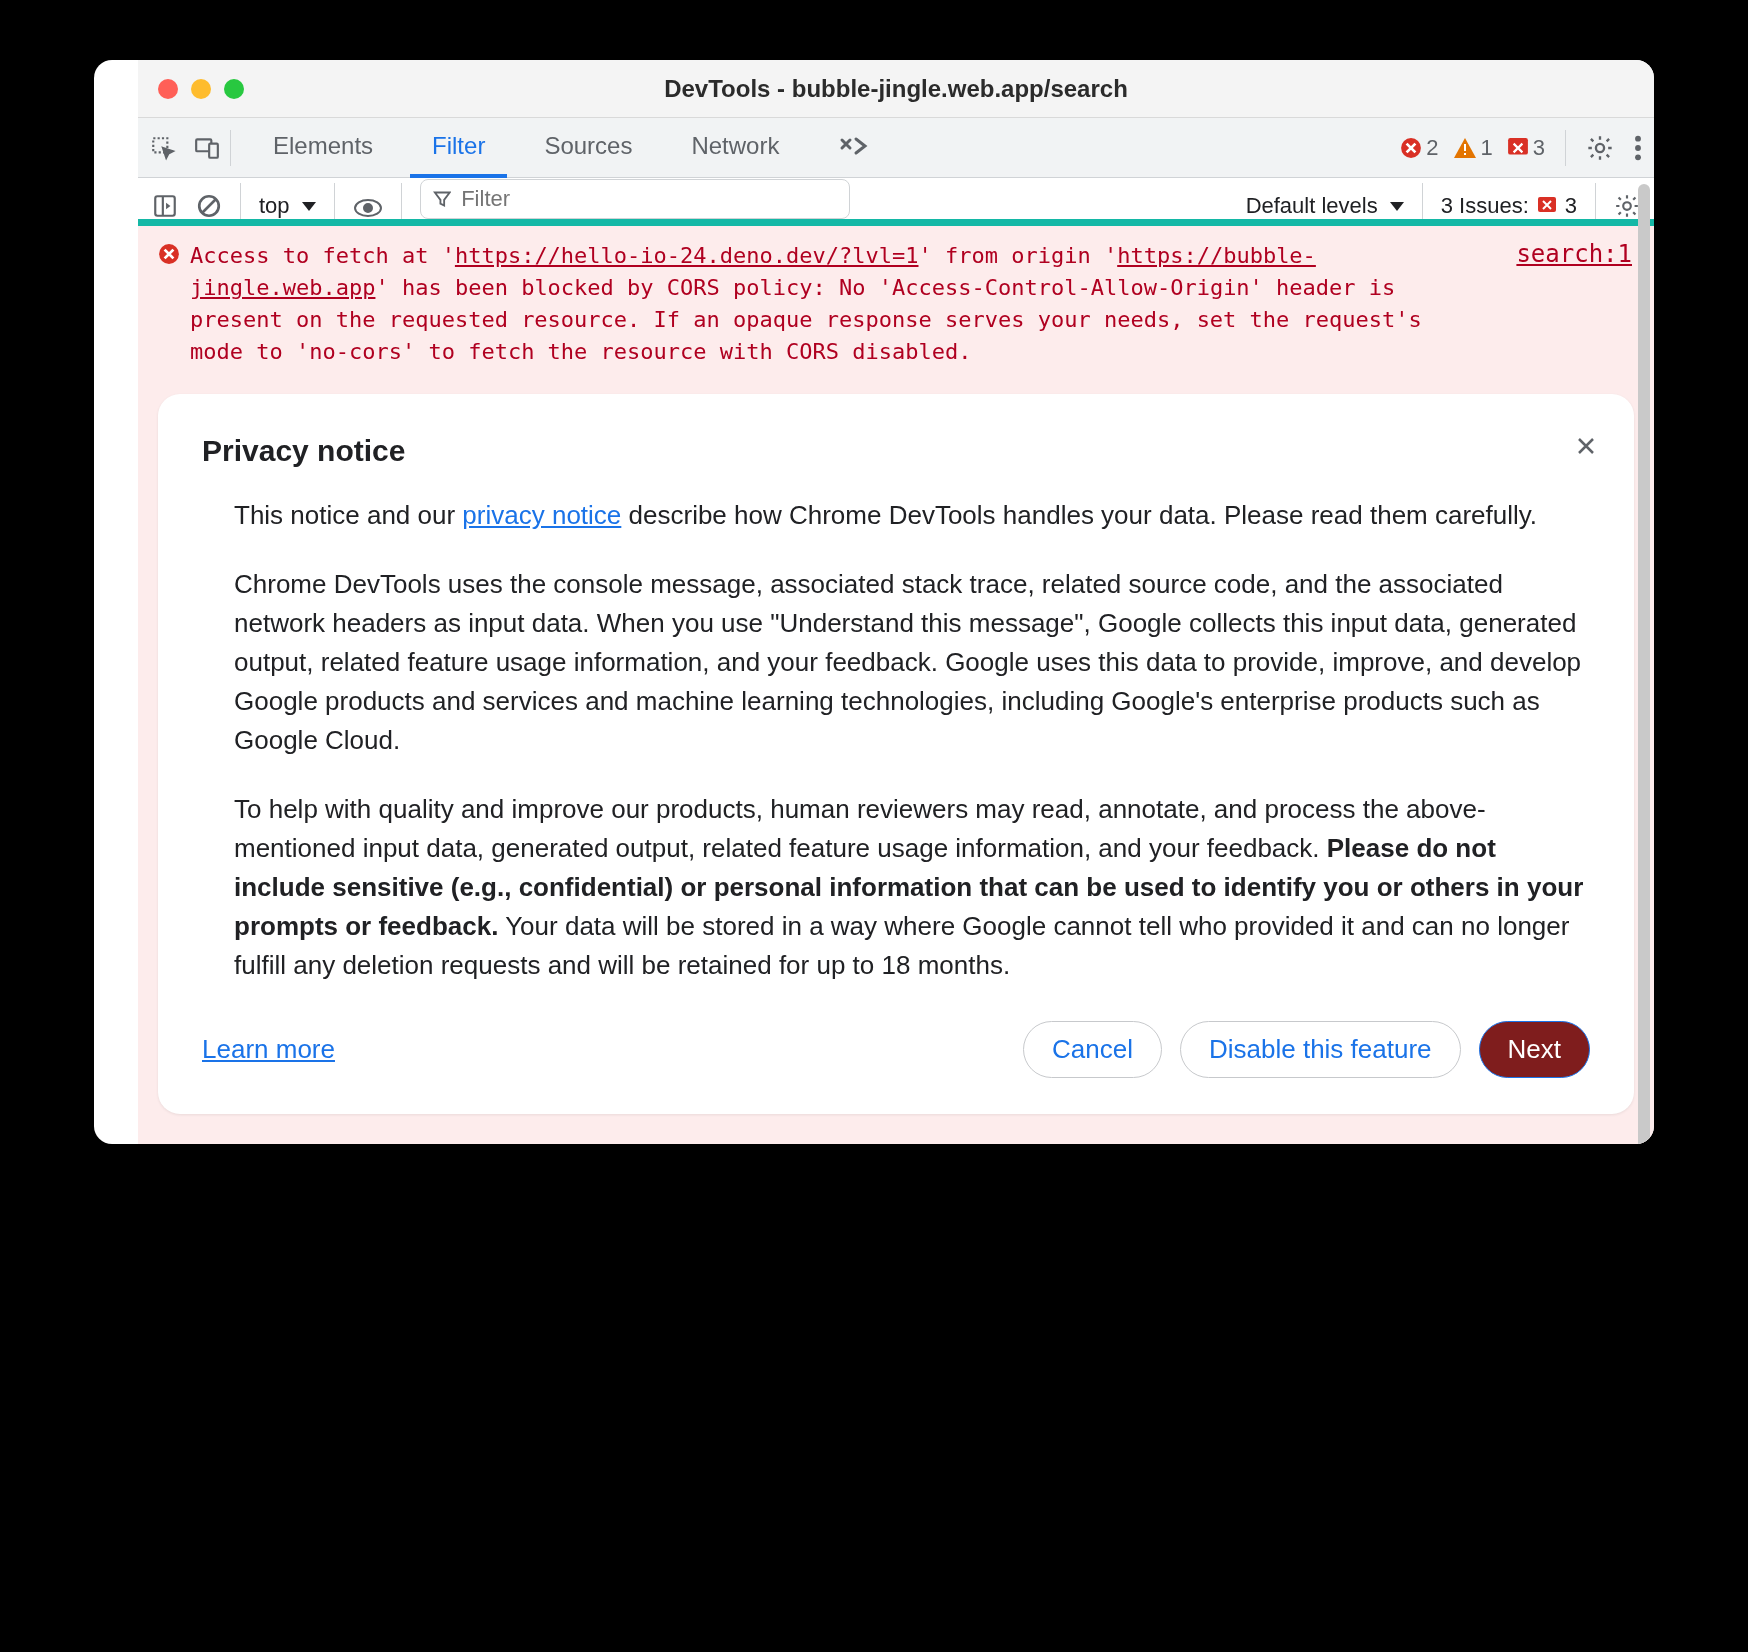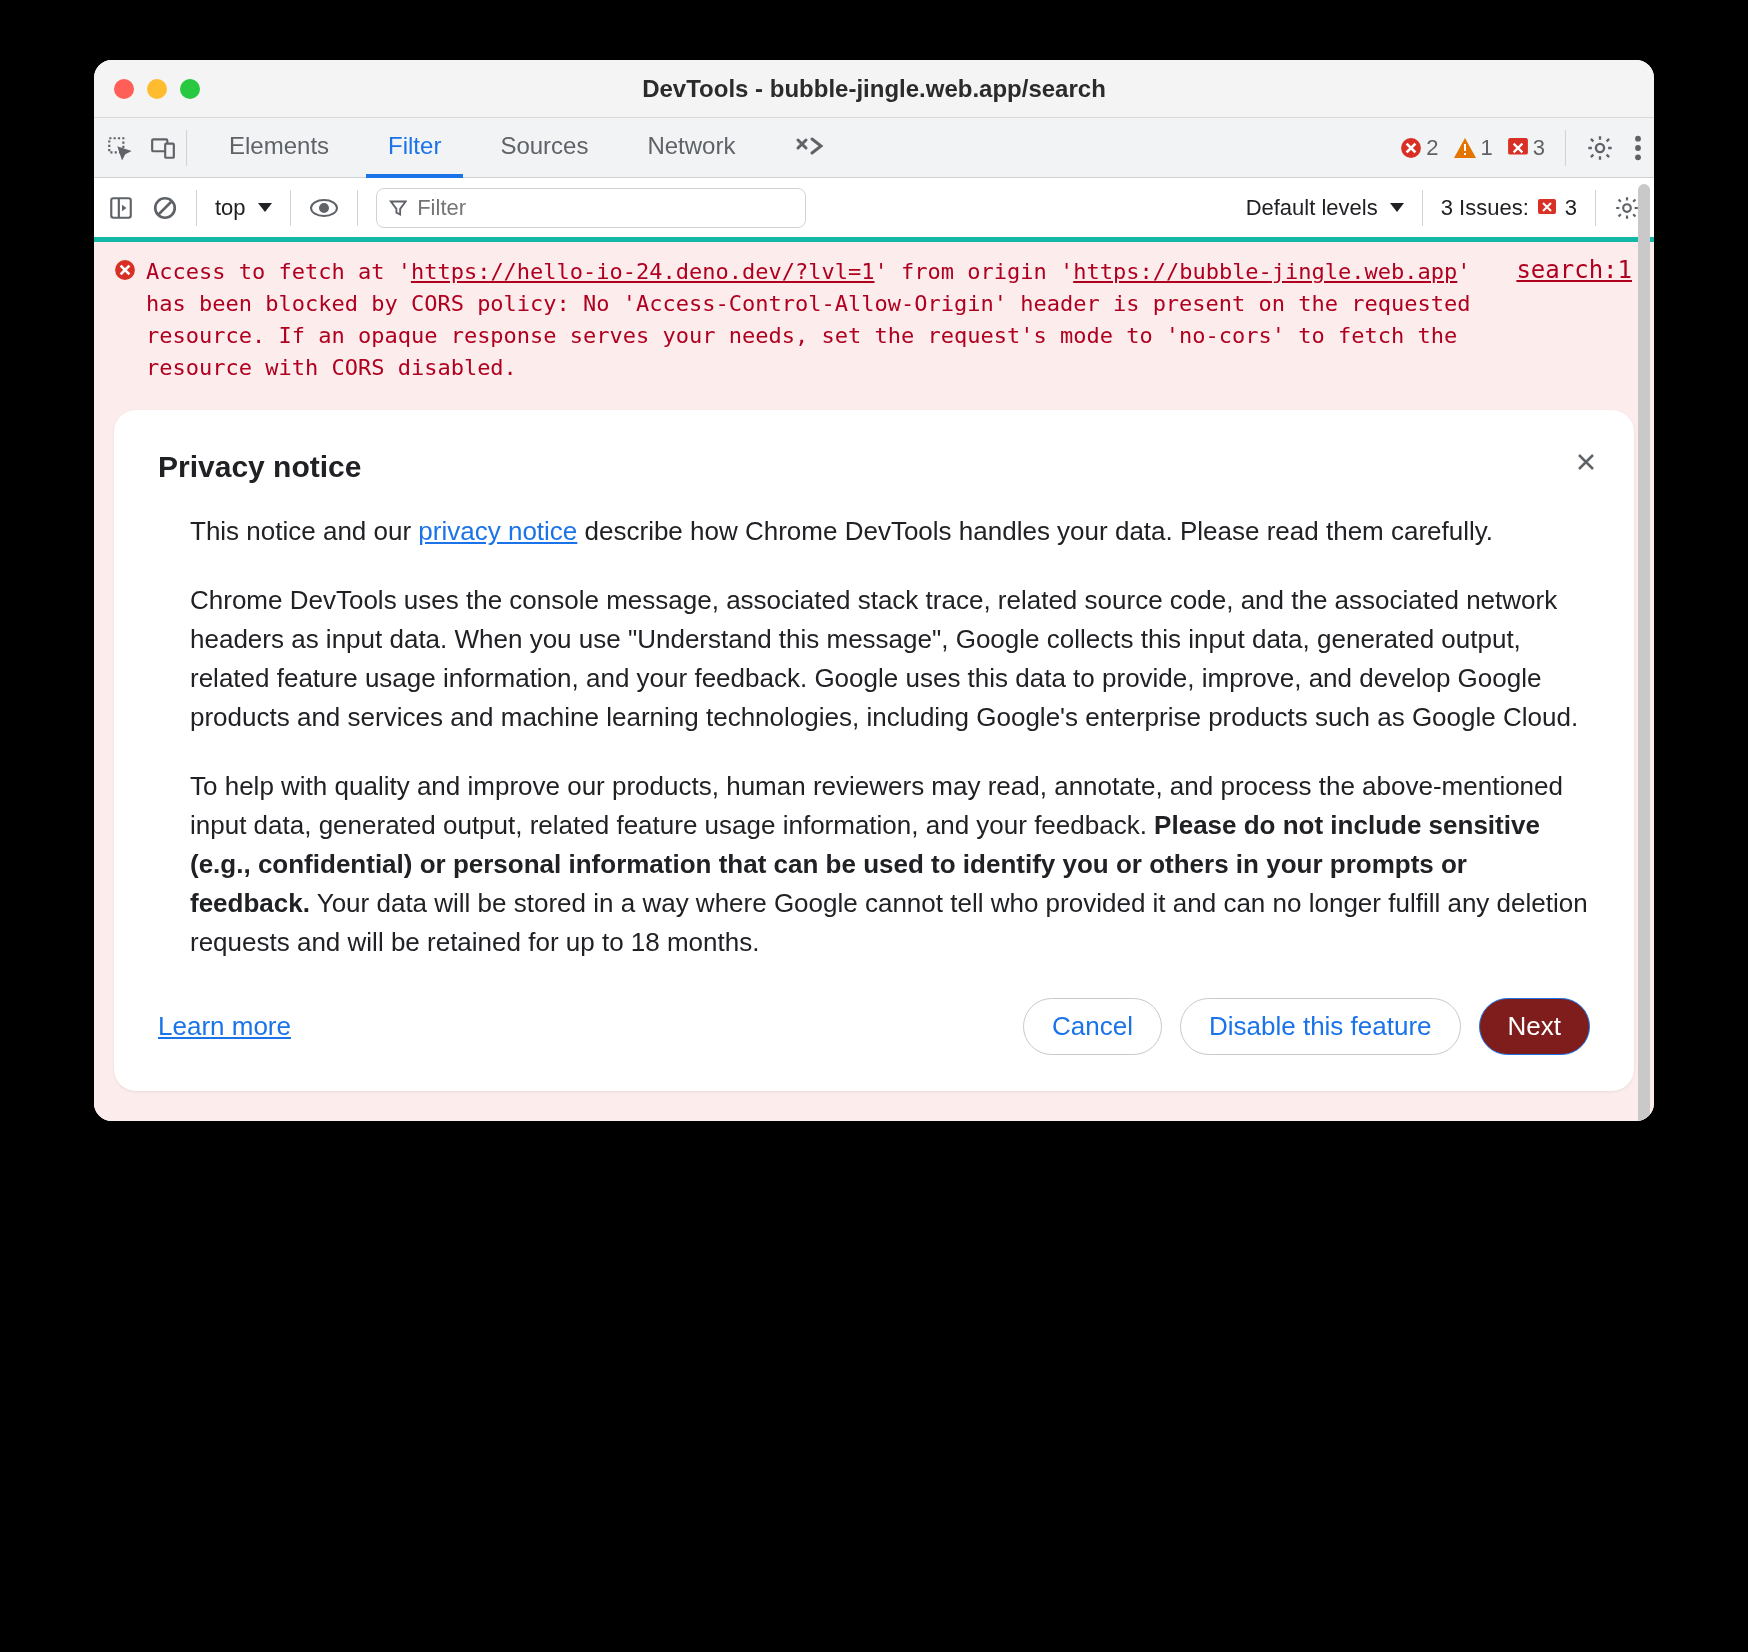--- a/index.html
+++ b/index.html
@@ -63,24 +63,24 @@
     border-bottom: 4px solid transparent;
   }
   .tab.active { color:#1a73e8; border-bottom-color:#1a73e8; }
   .tabstrip .spacer { flex:1; }
   .badges { display:flex; gap:14px; align-items:center; font-size:22px; color:#5f6368;}
   .badge-ico { display:inline-flex; align-items:center; gap:4px; }
   .gear, .kebab { color:#5f6368; cursor:pointer; }
   svg { display:block; }
   
   .filterbar {
-    height: 64px;
-    border-bottom: 5px solid #14b8a6;
-    display:flex;
-    align-items:center;
+    height: 48px;
+    border-bottom: 7px solid #14b8a6;
+    display:flex;
+    align-items:flex-end;
     padding: 0 14px;
     gap: 18px;
     font-size: 22px;
     color:#5f6368;
   }
   .divider { width:1px; height:36px; background:#d0d3d6; }
   .ctx-select { display:flex; align-items:center; gap:8px; color:#202124;}
   .filter-input {
     flex:0 0 430px;
     height: 40px;
@@ -185,21 +185,21 @@
     content:"";
     display:inline-block;
     width:0;height:0;
     border-left:7px solid transparent;
     border-right:7px solid transparent;
     border-top:9px solid currentColor;
     margin-left:4px;
     vertical-align: middle;
   }
   .more-chev svg { color:#5f6368;}
-  .window { position:relative; }
+  .window { position:relative;padding-left:44px; }
   .scroll-thumb {
     position:absolute;
     right:4px;
     top:124px;
     width:12px;
     height: 1100px;
     background:#c9c9c9;
     border-radius:6px;
   }
 </style>

